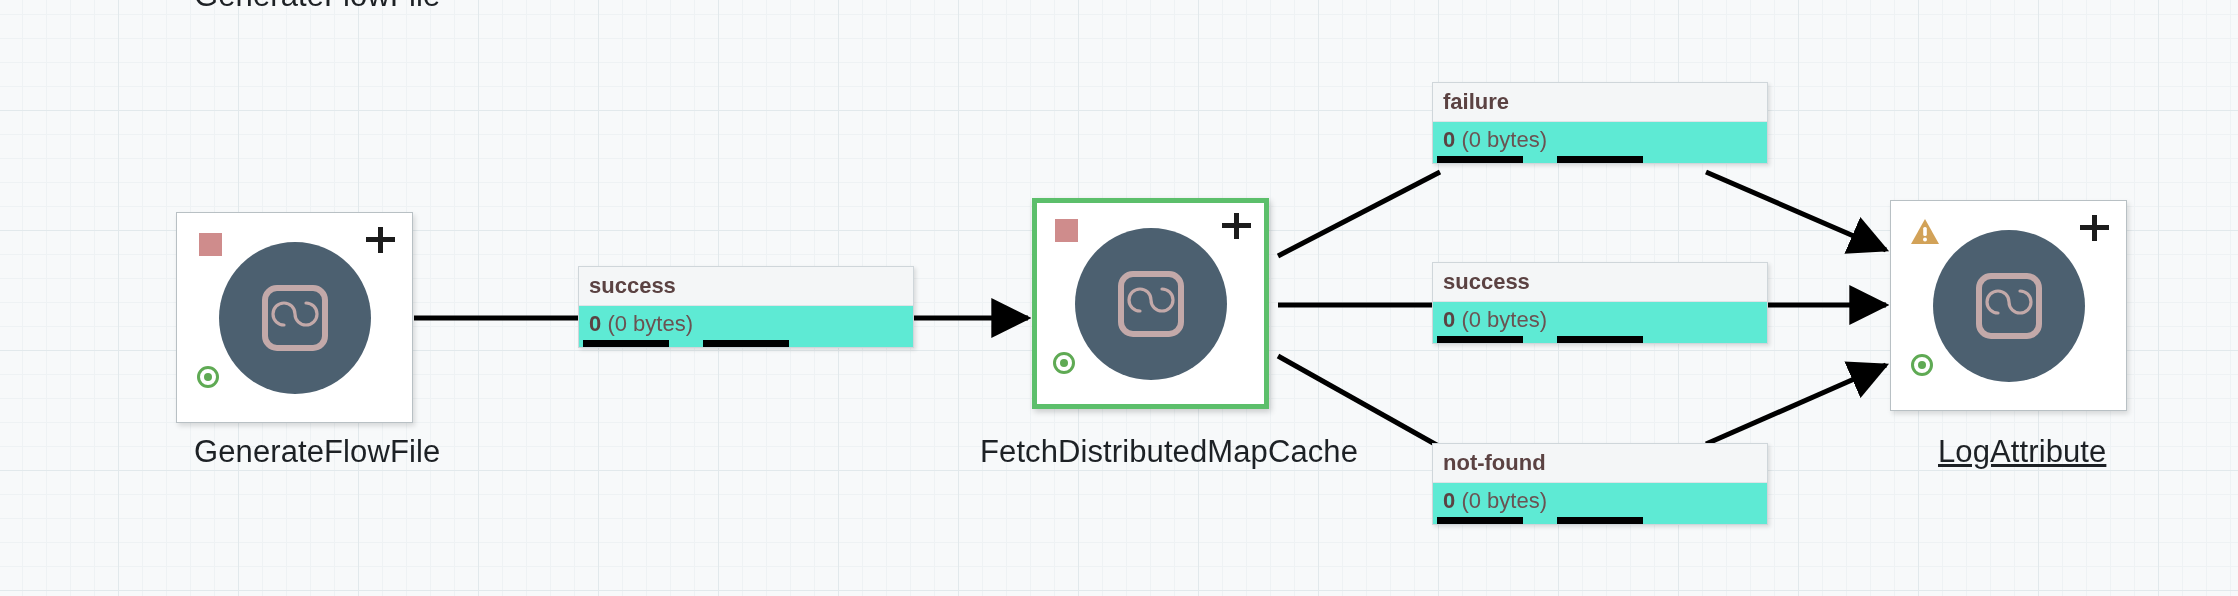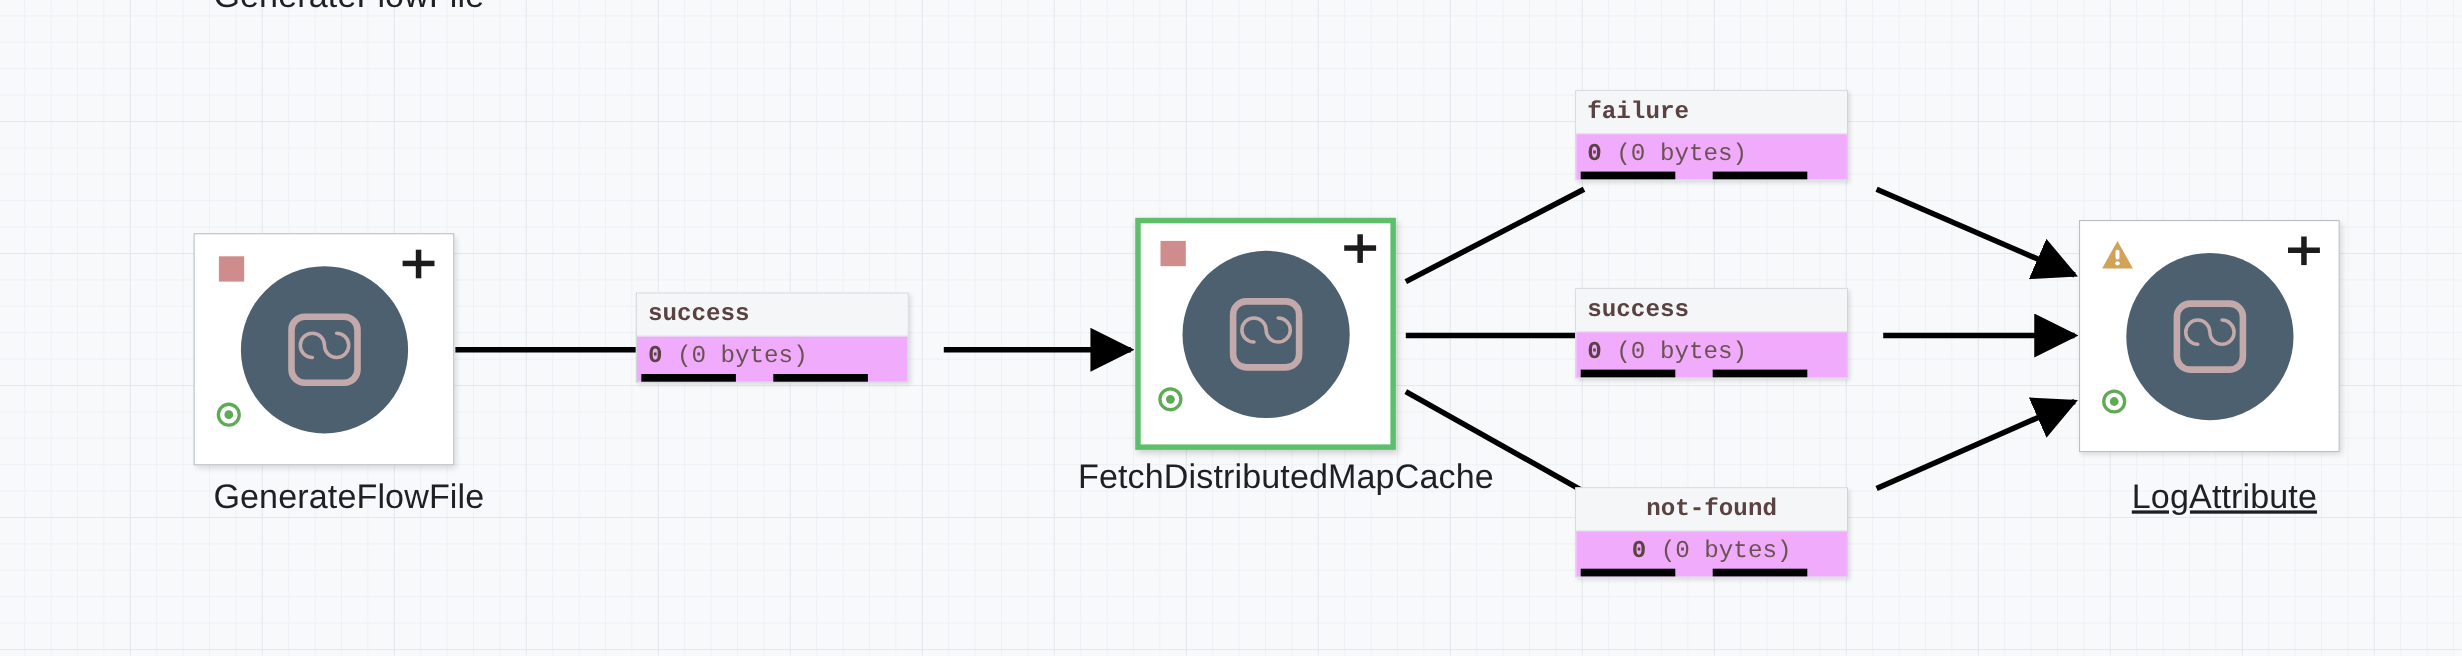--- a/index.html
+++ b/index.html
@@ -149,43 +149,43 @@
     letter-spacing: 0.1px;
     margin-left: 18px;
   }
   .proc-label.clipped {
     color: #1d2125;
   }
 
   
   .conn-label {
     position: absolute;
-    width: 248px;
+    width: 336px;
     background: #ffffff;
     border: 1px solid #cfd6da;
     box-sizing: border-box;
     box-shadow: 2px 2px 4px rgba(0,0,0,0.12);
-    font-family: Liberation Mono, monospace;
+    font-family: Liberation Sans, sans-serif;
   }
   .conn-header {
     background: #f4f6f7;
     border-bottom: 1px solid #dfe4e7;
     padding: 7px 10px 8px 10px;
     font-size: 22px;
     font-weight: bold;
     color: #5b4242;
     line-height: 1.05;
   }
   .conn-stats {
     position: relative;
     padding: 6px 10px 12px 10px;
     font-size: 22px;
     color: #6b5252;
     line-height: 1.05;
-    background: #f0abfc;
+    background: #5eead4;
   }
   .conn-stats b {
     color: #5b4242;
     font-weight: bold;
   }
   .conn-bars {
     position: absolute;
     left: 0;
     bottom: 0;
     width: 100%;
@@ -252,21 +252,21 @@
       <div class="plus-icon"></div>
       <div class="proc-glyph">
         <svg width="72" height="72" viewBox="0 0 72 72">
           <rect x="6" y="6" width="60" height="60" rx="12" ry="12" fill="none" stroke="#c3a9a9" stroke-width="6"></rect>
           <path d="M25 43 a11 11 0 1 1 11 -11 a11 11 0 1 0 11 -11" fill="none" stroke="#c3a9a9" stroke-width="3.2" stroke-linecap="round"></path>
         </svg>
       </div>
       <div class="status-dot"></div>
     </div>
   </div>
-  <div class="proc-label" style="left:962px; top:416px;">FetchDistributedMapCache</div>
+  <div class="proc-label" style="left:962px; top:434px;">FetchDistributedMapCache</div>
 
   <div class="processor" style="left:1890px; top:200px;">
     <div class="proc-body">
       <div class="run-status-invalid">
         <svg width="30" height="28" viewBox="0 0 30 28">
           <path d="M15 1 L29 26 L1 26 Z" fill="#d2a258"></path>
           <rect x="13.2" y="9" width="3.6" height="9" rx="1.6" fill="#ffffff"></rect>
           <circle cx="15" cy="21.4" r="2" fill="#ffffff"></circle>
         </svg>
       </div>
@@ -311,21 +311,21 @@
     <div class="conn-stats">
       <b>0</b>
       <span>(0 bytes)</span>
       <div class="conn-bars">
         <span class="bar-left"></span>
         <span class="bar-right"></span>
       </div>
     </div>
   </div>
 
-  <div class="conn-label" style="left:1432px; top:443px;text-align:center;">
+  <div class="conn-label" style="left:1432px; top:443px;">
     <div class="conn-header">not-found</div>
     <div class="conn-stats">
       <b>0</b>
       <span>(0 bytes)</span>
       <div class="conn-bars">
         <span class="bar-left"></span>
         <span class="bar-right"></span>
       </div>
     </div>
   </div>

